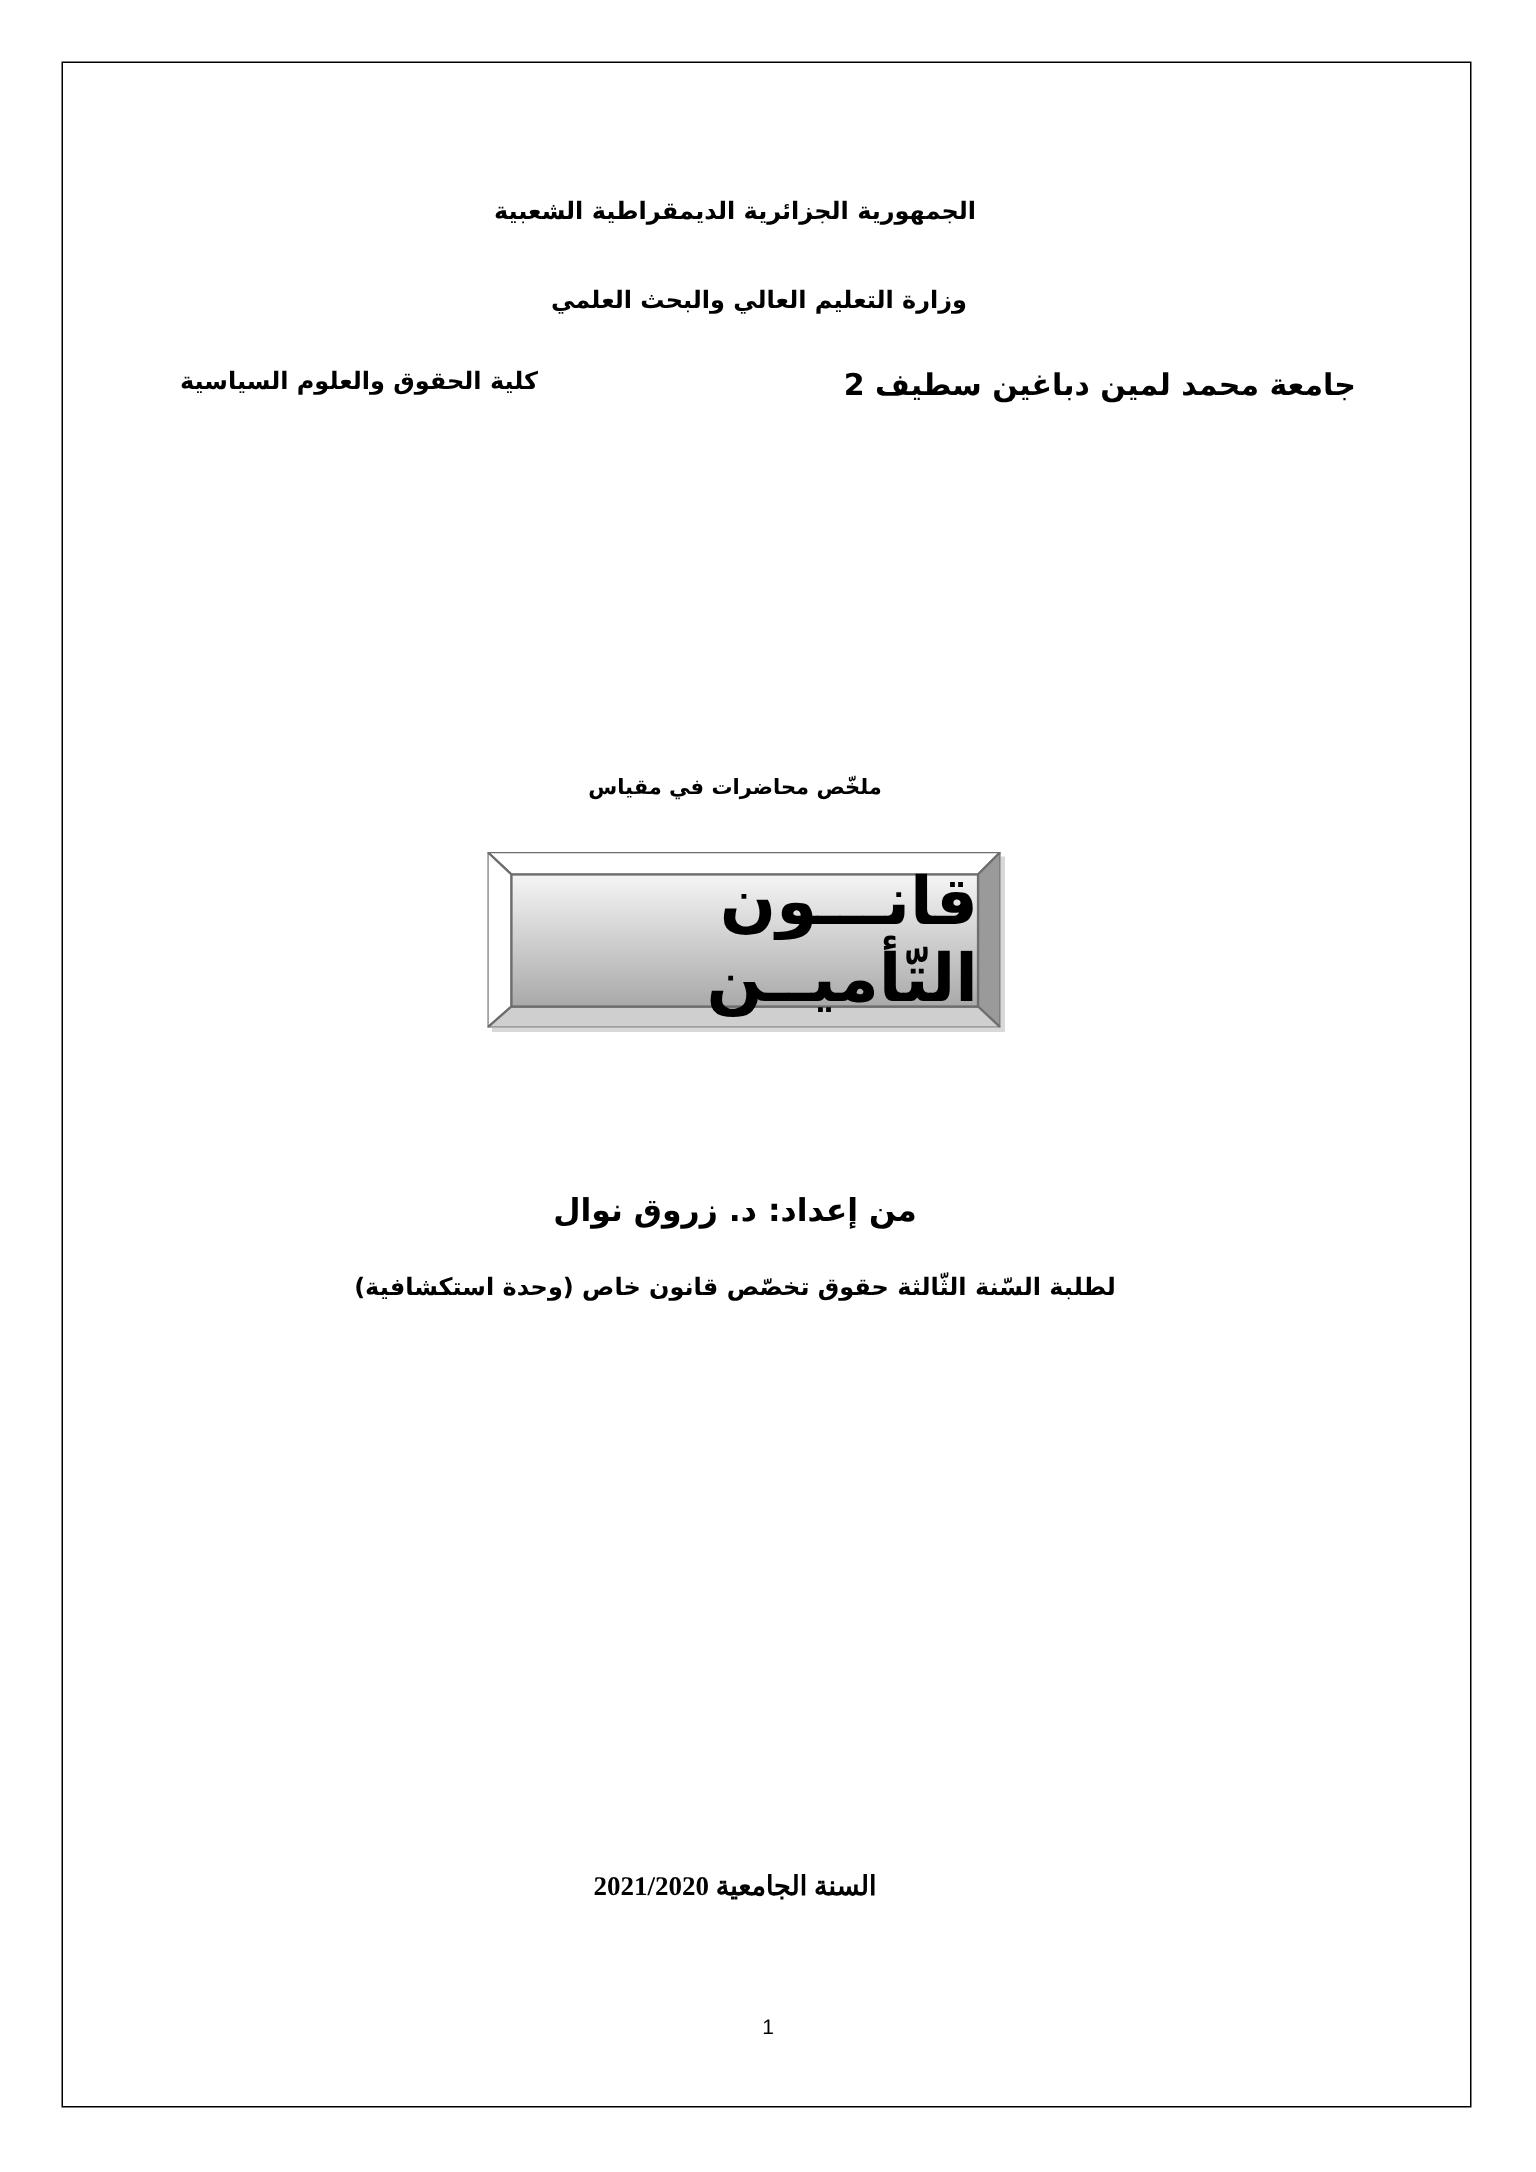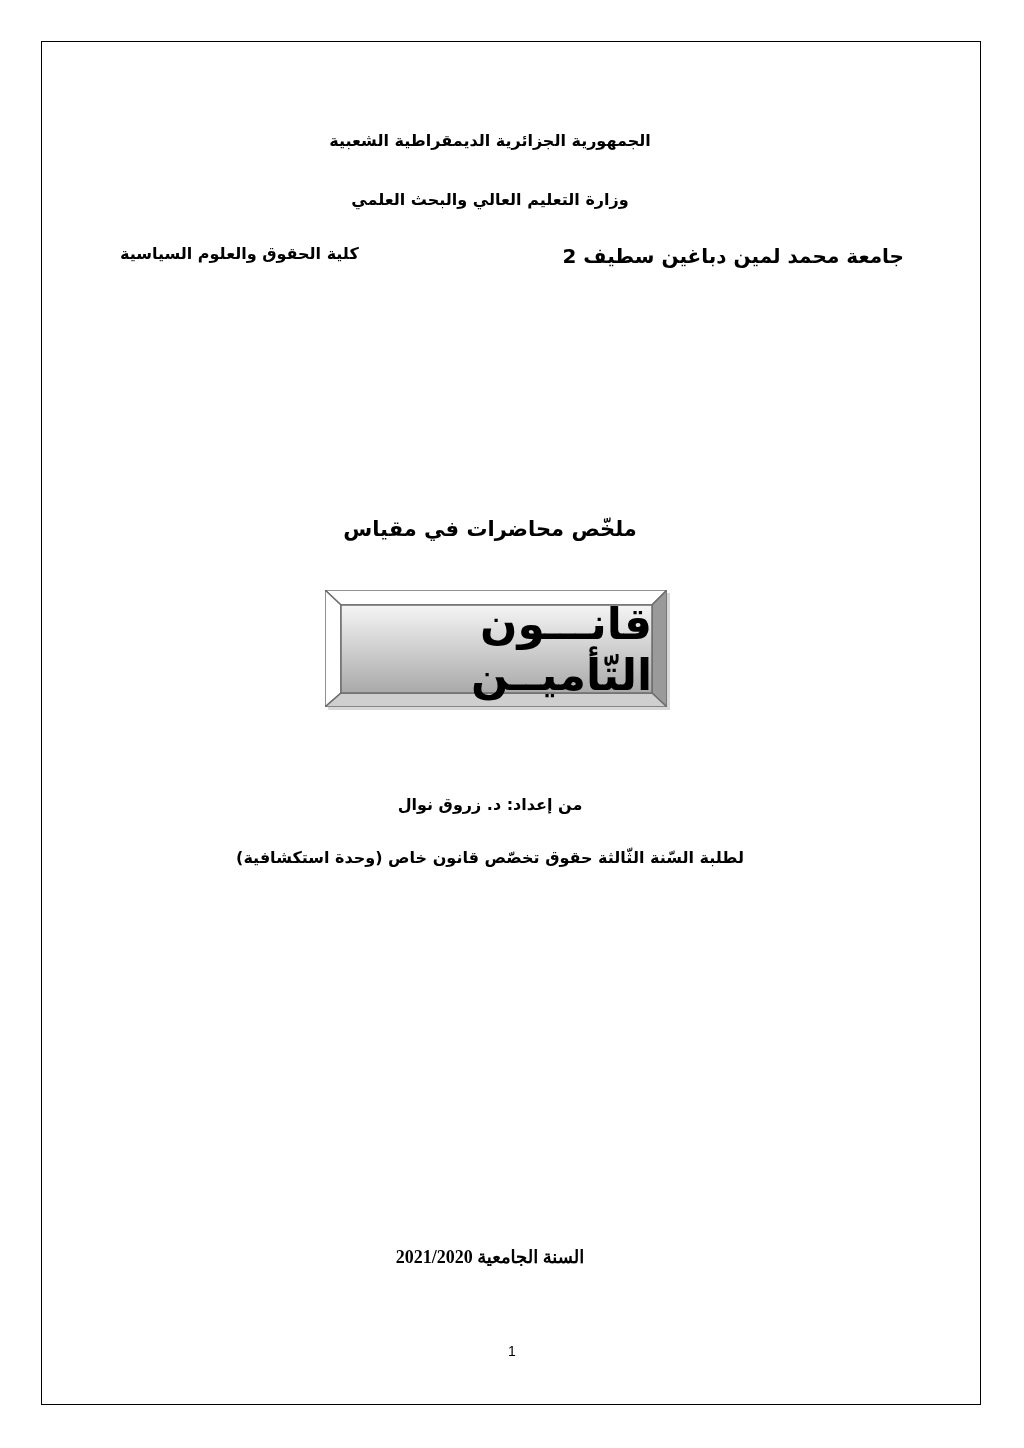--- a/index.html
+++ b/index.html
@@ -3,32 +3,32 @@
 <meta charset="utf-8">
 <style>
   html, body { margin: 0; padding: 0; background: #ffffff; }
   body { width: 1024px; height: 1448px; position: relative; overflow: hidden;
          font-family: "DejaVu Sans", "Liberation Sans", sans-serif; color: #000; }
   .page-frame { position: absolute; left: 41px; top: 41px; width: 940px; height: 1364px;
                 border: 1.5px solid #000; box-sizing: border-box; }
   .line { position: absolute; direction: rtl; font-weight: bold; white-space: nowrap; text-align: right; }
   .center { left: 0; width: 980px; text-align: center; }
   .republic { top: 131px; font-size: 16px; }
-  .ministry { top: 190px; font-size: 16px; }
+  .ministry { top: 190px; font-size: 16px; margin-left: 16px; }
   .university { top: 244px; right: 120px; font-size: 20px; }
   .faculty { top: 244px; left: 120px; font-size: 16px; direction: rtl; }
-  .summary { top: 517px; font-size: 21px; }
-  .author { top: 795px; font-size: 16px; }
+  .summary { top: 517px; font-size: 14px; }
+  .author { top: 795px; font-size: 21px; }
   .audience { top: 848px; font-size: 16px; }
   .year { top: 1246px; font-size: 18px; font-family: Liberation Serif, serif; }
   .page-num { position: absolute; top: 1343px; left: 0; width: 1024px; text-align: center;
               font-size: 14px; font-family: "Liberation Sans", sans-serif; }
 
   
-  .bevel { position: absolute; left: 325px; top: 590px; width: 342px; height: 117px;
+  .bevel { position: absolute; left: 325px; top: 568px; width: 342px; height: 117px;
            box-shadow: 3px 3px 0 #d8d8d8; }
   .bevel svg { position: absolute; left: 0; top: 0; }
   .bevel-title { position: absolute; left: 16px; top: 15px; width: 311px; height: 88px;
                  display: flex; align-items: center; justify-content: center;
                  direction: rtl; font-weight: bold; font-size: 44px; letter-spacing: 1px;
                  font-family: "DejaVu Sans", "Liberation Sans", sans-serif; }
 </style>
 </head>
 <body>
 

